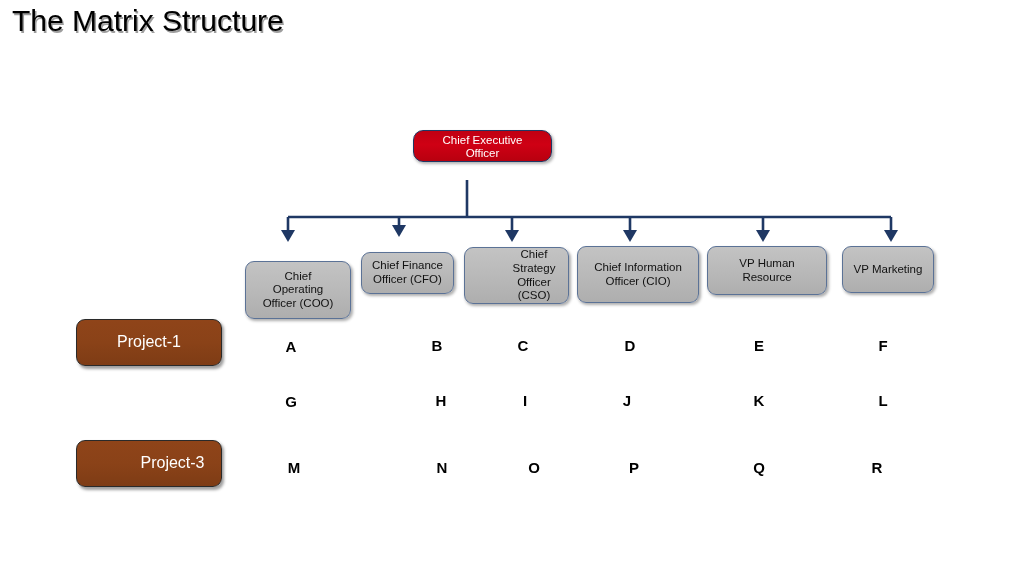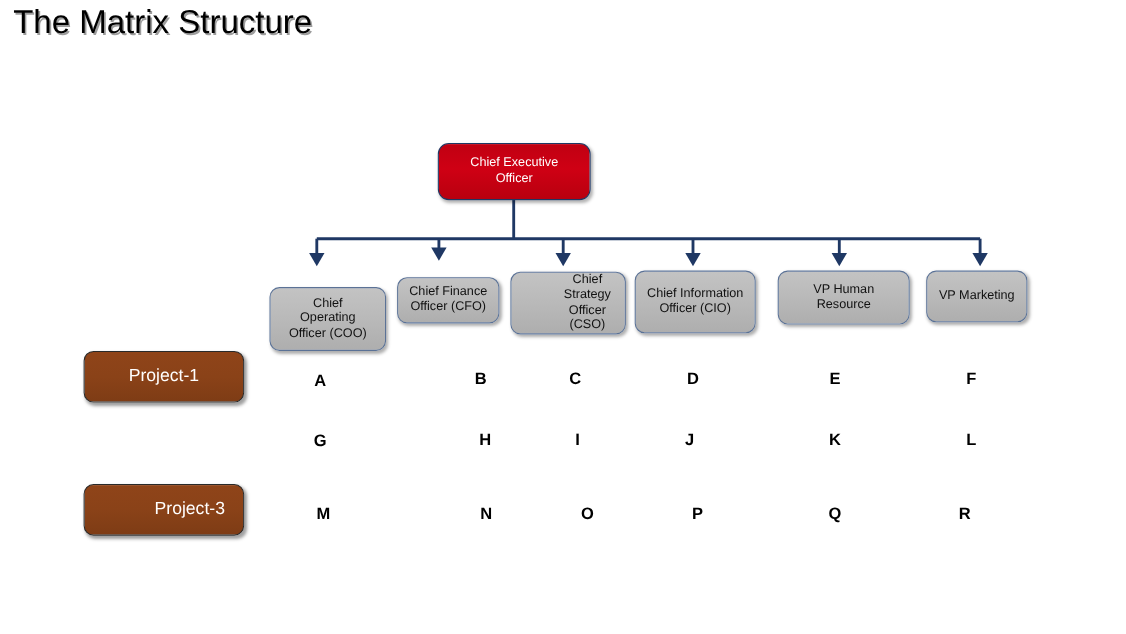--- a/index.html
+++ b/index.html
@@ -119,21 +119,21 @@
     <g fill="#1f3864">
       <polygon points="281,230 295,230 288,242"></polygon>
       <polygon points="392,225 406,225 399,237"></polygon>
       <polygon points="505,230 519,230 512,242"></polygon>
       <polygon points="623,230 637,230 630,242"></polygon>
       <polygon points="756,230 770,230 763,242"></polygon>
       <polygon points="884,230 898,230 891,242"></polygon>
     </g>
   </svg>
 
-  <div class="node ceo" style="left:398px; top:130px; width:139px; height:52px;">
+  <div class="node ceo" style="left:413px; top:130px; width:139px; height:32px;align-items:flex-end;">
     <div>
       <div>Chief Executive</div>
       <div>Officer</div>
     </div>
   </div>
 
   <div class="node exec" style="left:245px; top:261px; width:106px; height:58px;">
     <div>
       <div>Chief</div>
       <div>Operating</div>
@@ -148,21 +148,21 @@
     </div>
   </div>
 
   <div class="node exec" style="left:464px; top:247px; width:105px; height:57px;padding-left:35px;">
     <div>
       <div>Chief  Strategy</div>
       <div>Officer (CSO)</div>
     </div>
   </div>
 
-  <div class="node exec" style="left:577px; top:246px; width:110px; height:57px;">
+  <div class="node exec" style="left:577px; top:246px; width:122px; height:57px;">
     <div>
       <div>Chief  Information</div>
       <div>Officer  (CIO)</div>
     </div>
   </div>
 
   <div class="node exec" style="left:707px; top:246px; width:120px; height:49px;">
     <div>
       <div>VP Human</div>
       <div>Resource</div>

